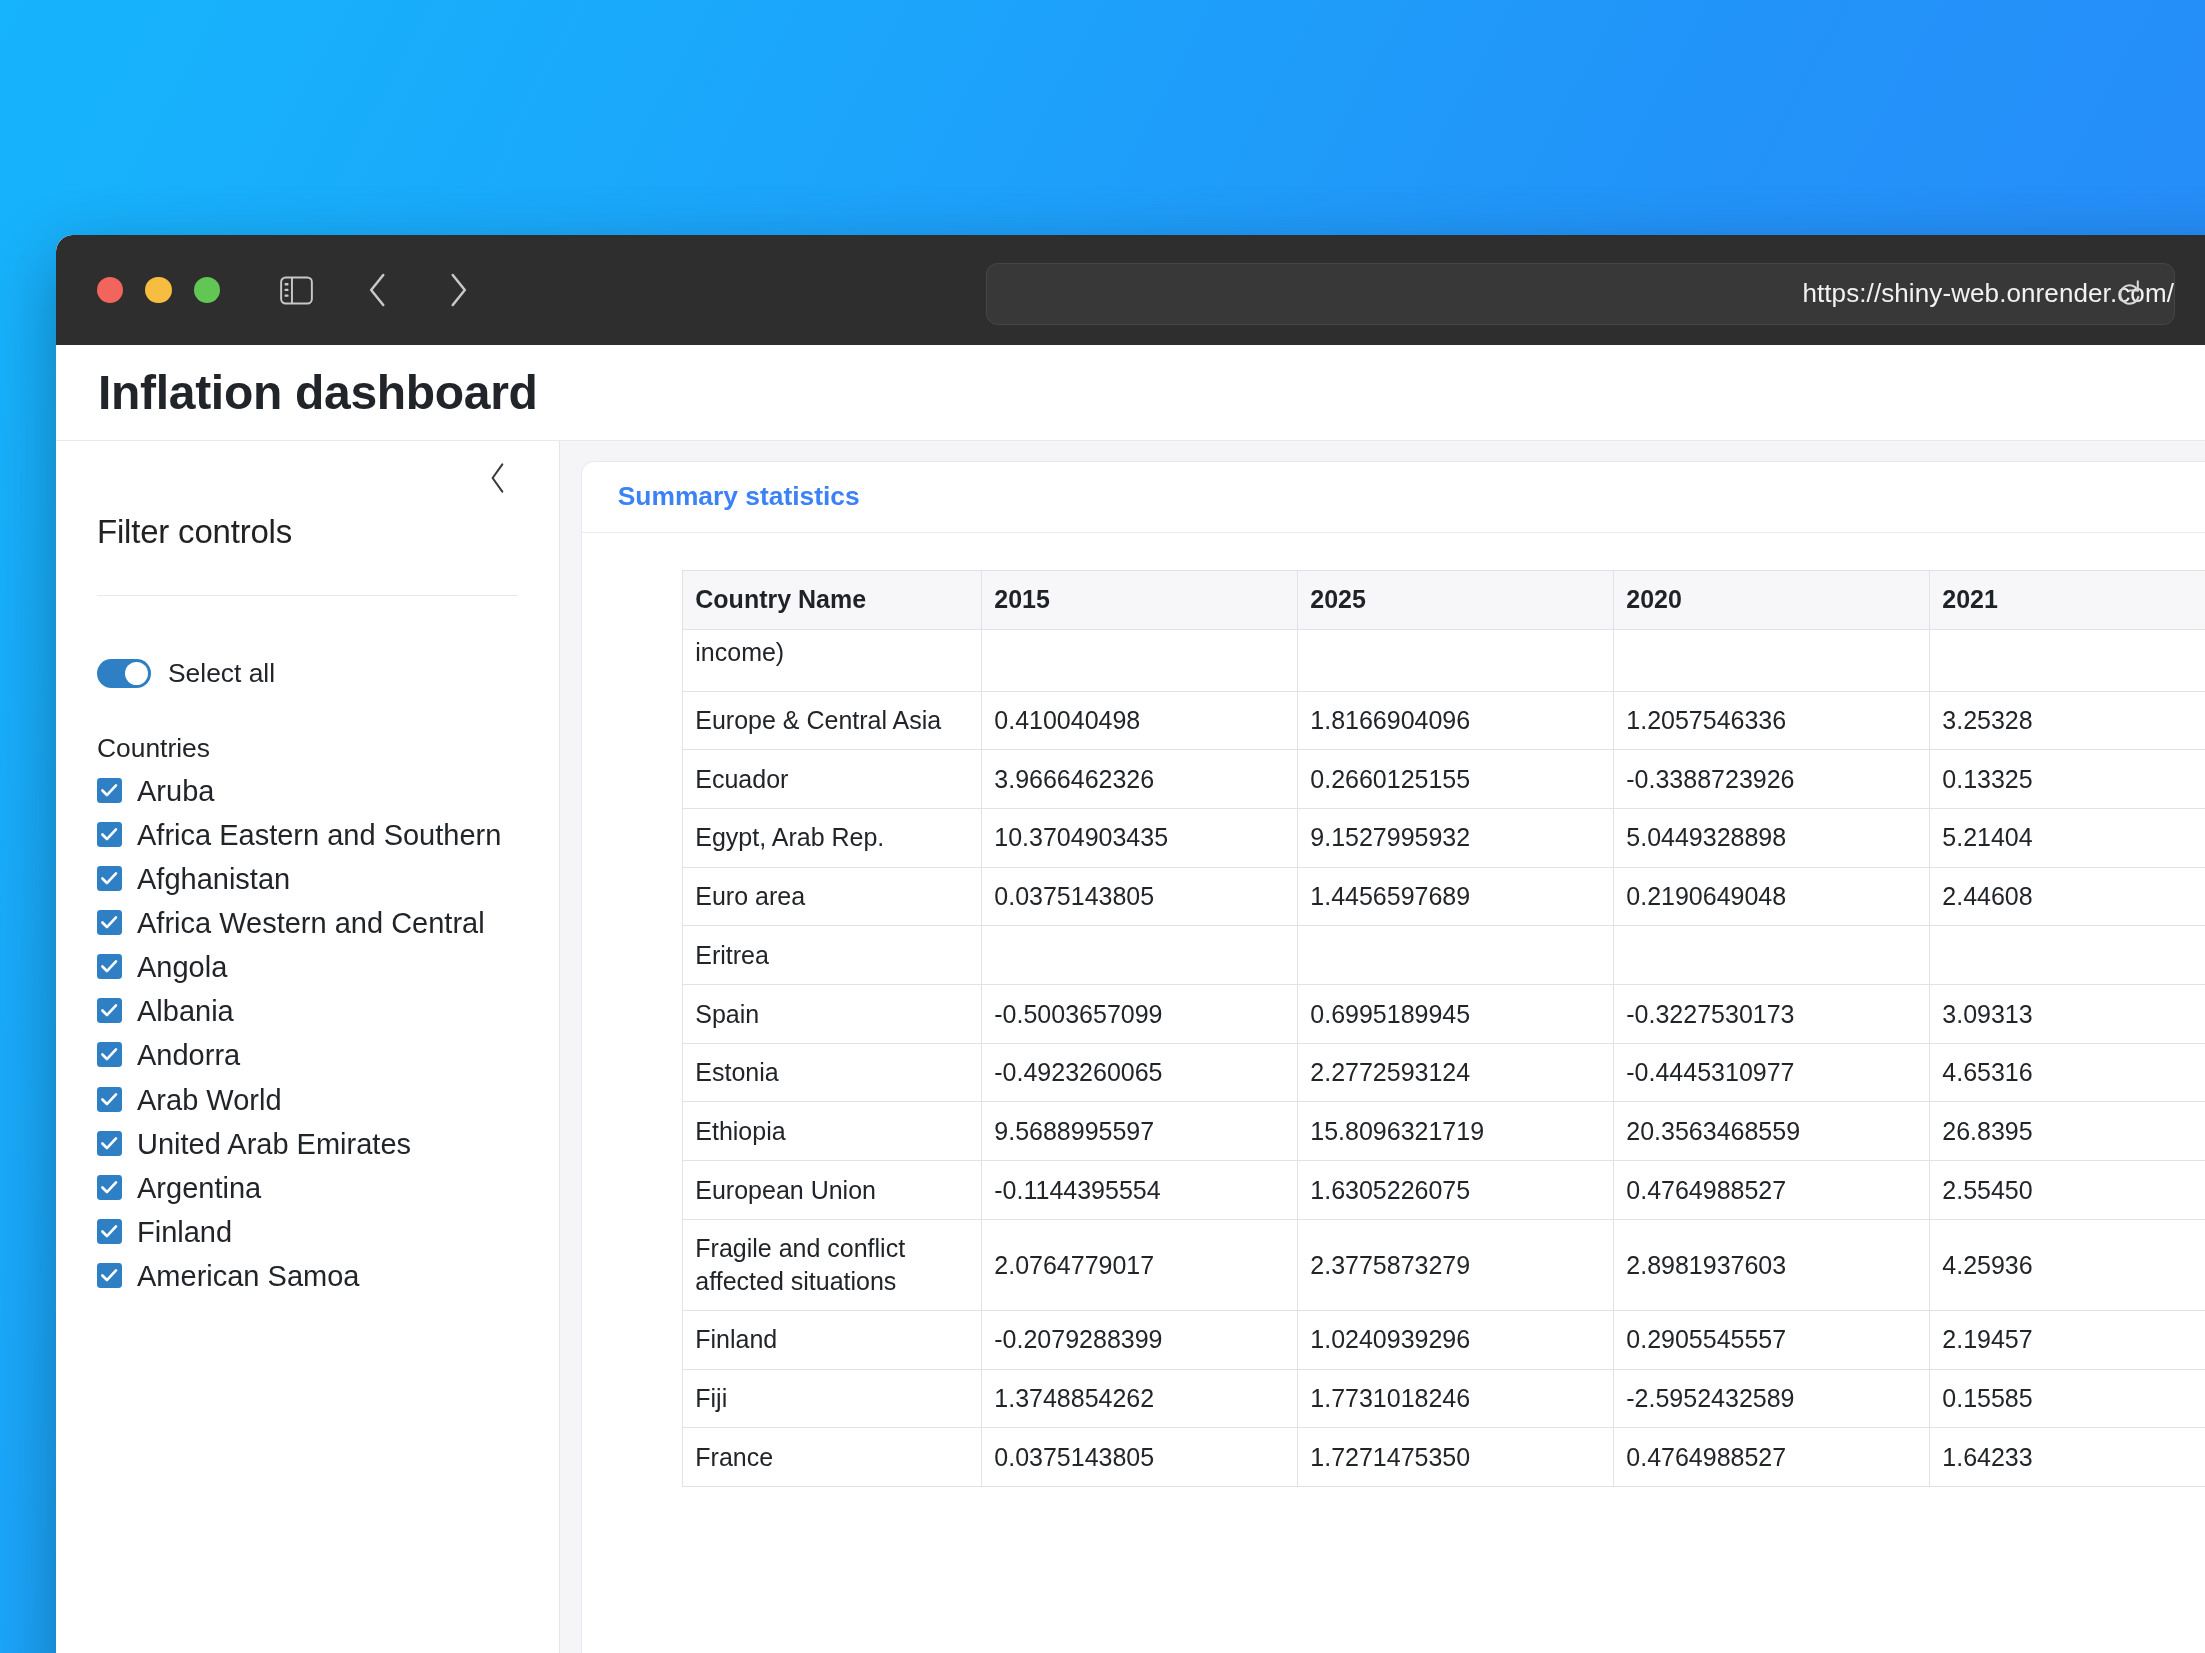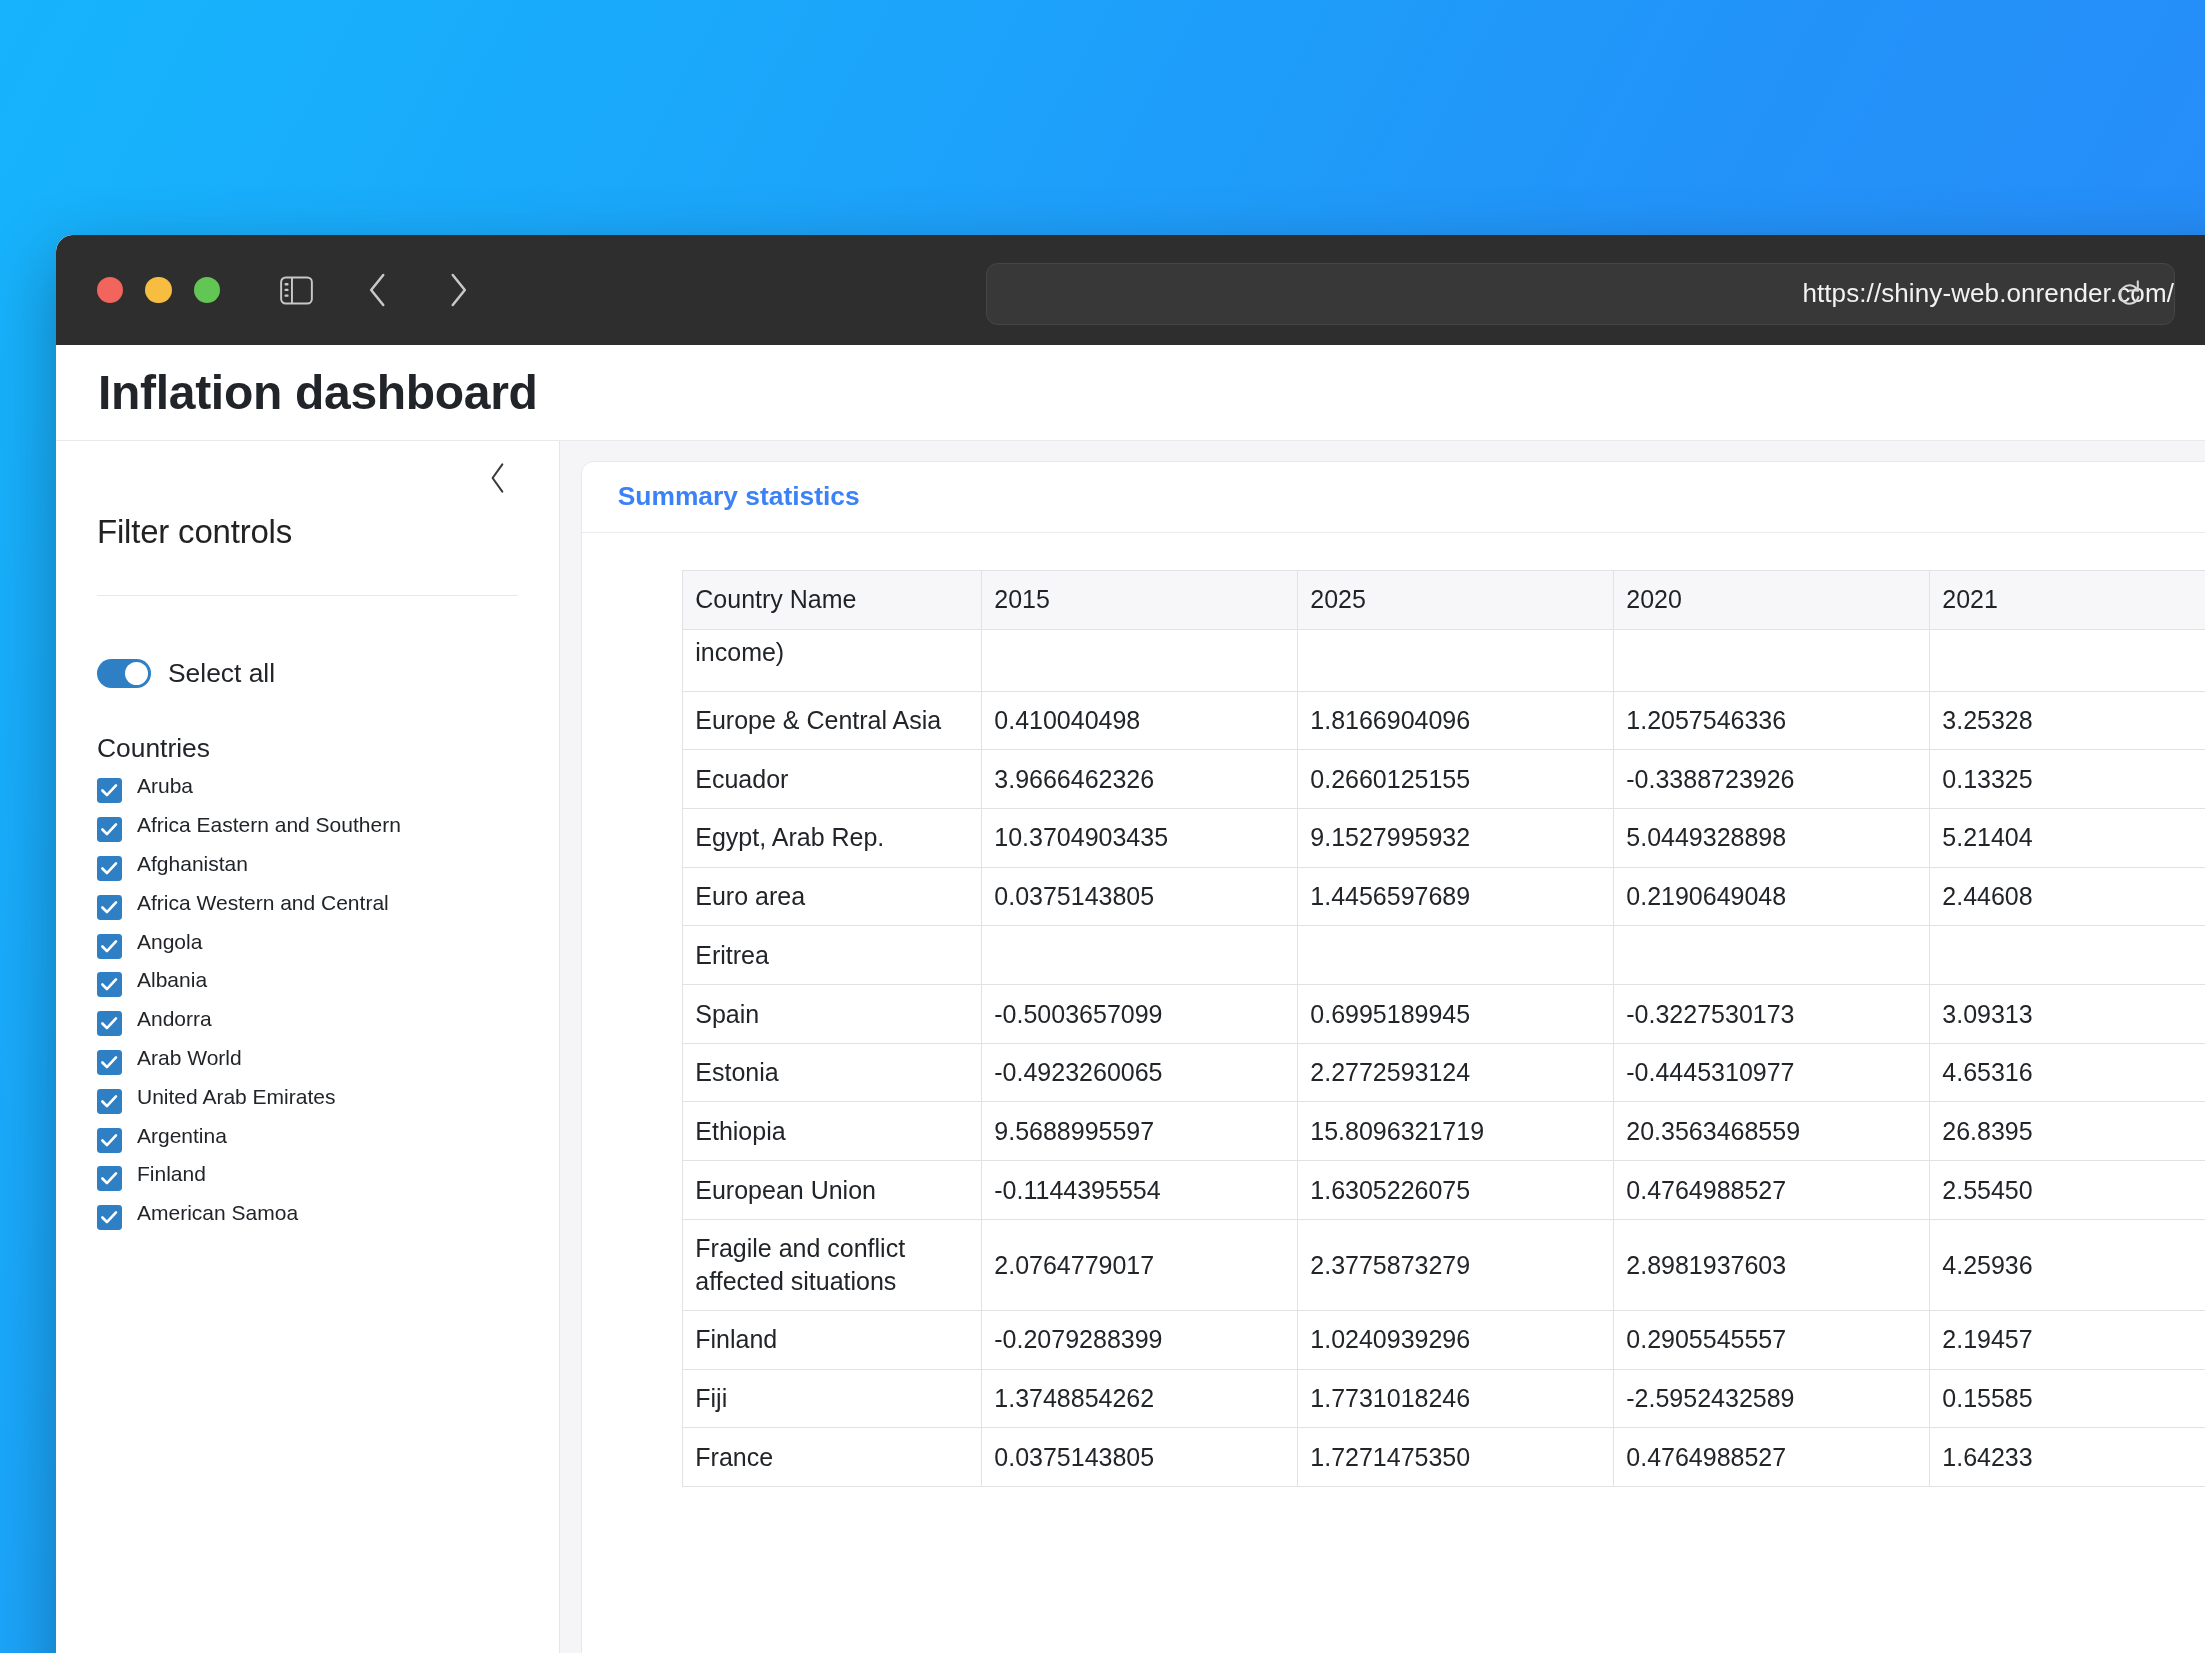--- a/index.html
+++ b/index.html
@@ -193,21 +193,21 @@
     flex: 0 0 auto;
     width: 25px; height: 25px;
     border-radius: 3.4px;
     background: #2e7fc4;
     margin-right: 15px;
     margin-top: 4px;
     position: relative;
   }
   .cb svg { position: absolute; left: 3.4px; top: 4px; }
   .country-name {
-    font-size: 21px;
+    font-size: 29px;
     color: #212529;
     
     max-width: 379px;
     
     margin-left: -40px;
     padding-left: 40px;
     text-indent: 0;
   }
   .country-item .country-name { margin-left: 0; padding-left: 0; }
   .country-item { position: relative; }
@@ -258,21 +258,21 @@
     vertical-align: middle;
     padding: 12.6px 11.5px 12.6px 12.6px;
     font-size: 25px;
     color: #212529;
     line-height: 1.30;
     overflow: hidden;
     white-space: normal;
   }
   #stats-table thead th {
     background: #f7f7f9;
-    font-weight: normal;
+    font-weight: bold;
     height: 59px;
     padding-top: 10.3px;
     padding-bottom: 10.3px;
     color: #1f2327;
   }
   #stats-table col.c-name { width: 299px; }
   #stats-table col.c-year { width: 316px; }
 
   #stats-table td.num { white-space: nowrap; }
 

